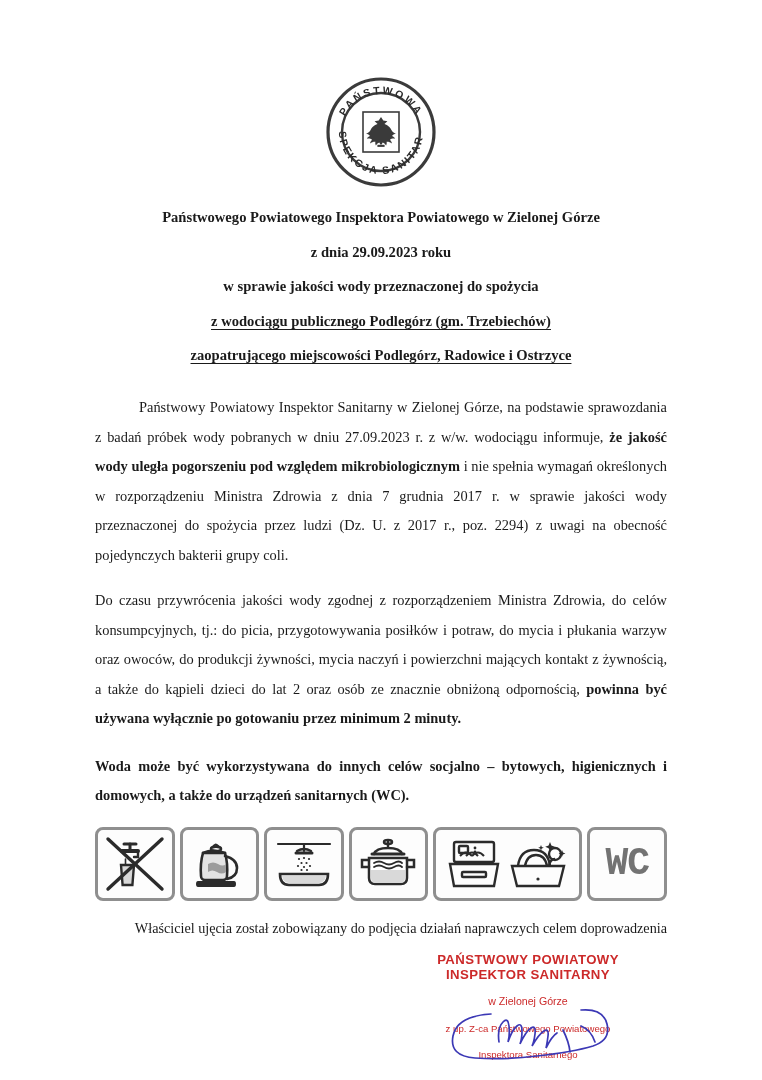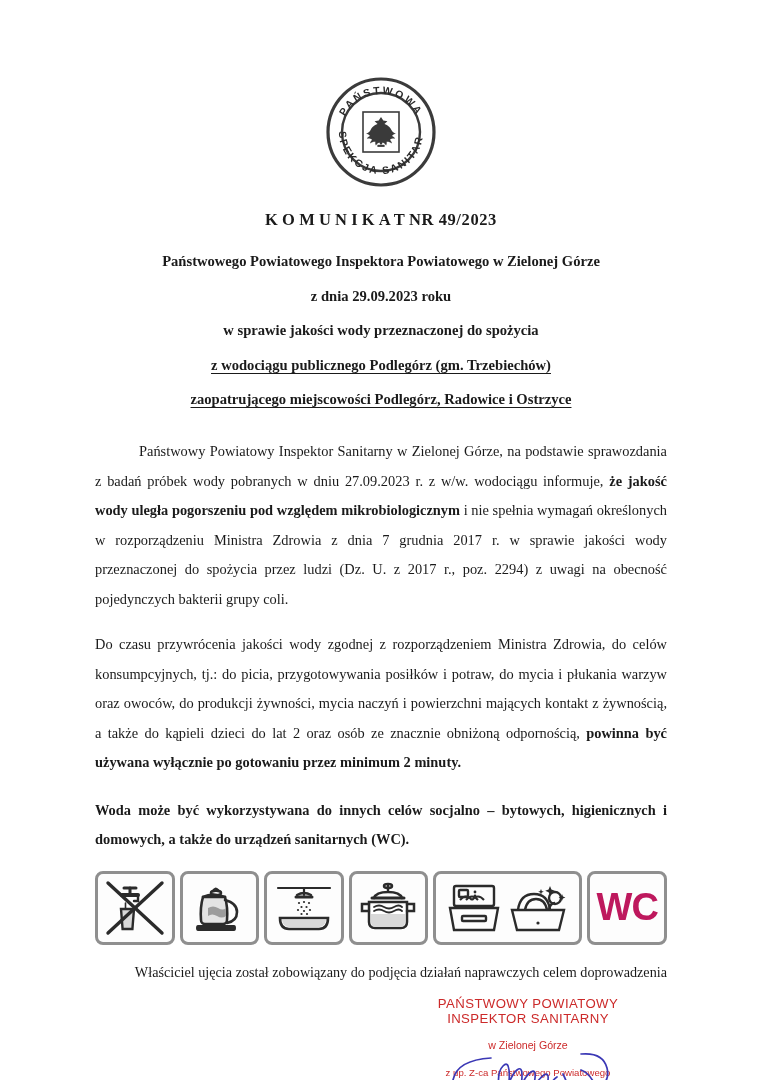--- a/index.html
+++ b/index.html
@@ -92,25 +92,25 @@
     width: 86px;
     height: 74px;
     display: flex;
     align-items: center;
     justify-content: center;
     box-sizing: border-box;
   }
   .tile.wide { width: 162px; }
   .tile svg { display: block; }
   .wc-text {
-    font-family: Liberation Sans, sans-serif;
+    font-family: Liberation Mono, monospace;
     font-weight: bold;
     font-size: 38px;
     letter-spacing: -1px;
-    color: #be185d;
+    color: #737373;
   }
 
   
   .note {
     margin-top: 16px;
     font-size: 14.2px;
     line-height: 1.65;
     text-align: right;
   }
 
@@ -127,20 +127,21 @@
     width: 230px;
     text-align: center;
     color: #cc2a2a;
     font-family: "Liberation Sans", sans-serif;
   }
   .stamp .l1 {
     font-size: 13.2px;
     letter-spacing: 0.4px;
     line-height: 1.14;
     white-space: nowrap;
+    font-weight: bold;
   }
   .stamp .l2 {
     font-size: 10.6px;
     line-height: 1.3;
     margin-top: 13px;
   }
   .stamp .l3 {
     font-size: 9.6px;
     line-height: 1.22;
     margin-top: 14px;
@@ -196,23 +197,20 @@
                    1.2 .4 2.5 1.4 3.4 3 .6-1 .8-2.3 .5-3.6 1.6-.2 3.6 .3 5.4 1.8 -.1-1.3-.8-2.7-2.1-3.9
                    1.2-.9 3.1-1.5 5.2-1 -.5-1-1.6-2-3.1-2.6 .7-1.1 2.1-2.1 4-2.6 -1.4-.3-3.5-1.3-4.6-3.6
                    -1.8-3.8-5.9-6.4-10.4-6.4z"></path>
           <path d="M52.4 68.8 h7.2 v2.1 h-7.2z"></path>
         </g>
       </svg>
     </div>
   </div>
 
   <div class="title-block">
-    <div class="komunikat">
-      <span class="sp">KOMUNIKAT</span><span class="nr">NR 49/2023</span>
-    </div>
     <div class="t-line">Państwowego Powiatowego Inspektora Powiatowego w Zielonej Górze</div>
     <div class="t-line">z dnia 29.09.2023 roku</div>
     <div class="t-line">w sprawie jakości wody przeznaczonej do spożycia</div>
     <div class="t-line u">z wodociągu publicznego Podlegórz (gm. Trzebiechów)</div>
     <div class="t-line u">zaopatrującego miejscowości Podlegórz, Radowice i Ostrzyce</div>
   </div>
 
   <div class="body-block">
 
     <p class="para indent"><span>Państwowy Powiatowy Inspektor Sanitarny w Zielonej Górze, na podstawie sprawozdania z badań próbek wody pobranych w dniu 27.09.2023 r. z w/w. wodociągu informuje, </span><b>że jakość wody uległa pogorszeniu pod względem mikrobiologicznym</b><span> i nie spełnia wymagań określonych w rozporządzeniu Ministra Zdrowia z dnia 7 grudnia 2017 r. w sprawie jakości wody przeznaczonej do spożycia przez ludzi (Dz. U. z 2017 r., poz. 2294) z uwagi na obecność pojedynczych bakterii grupy coli.</span></p>

